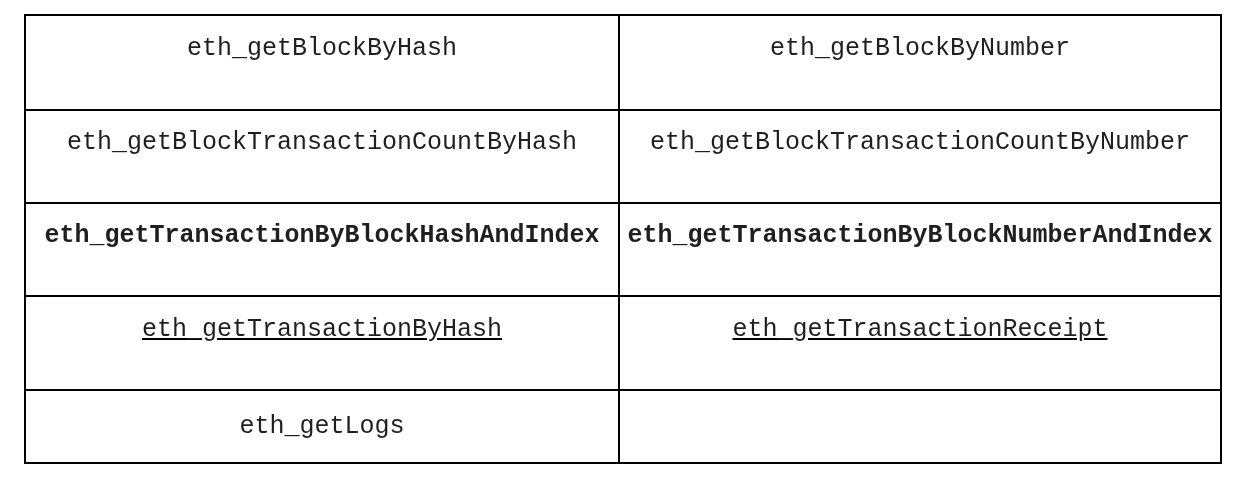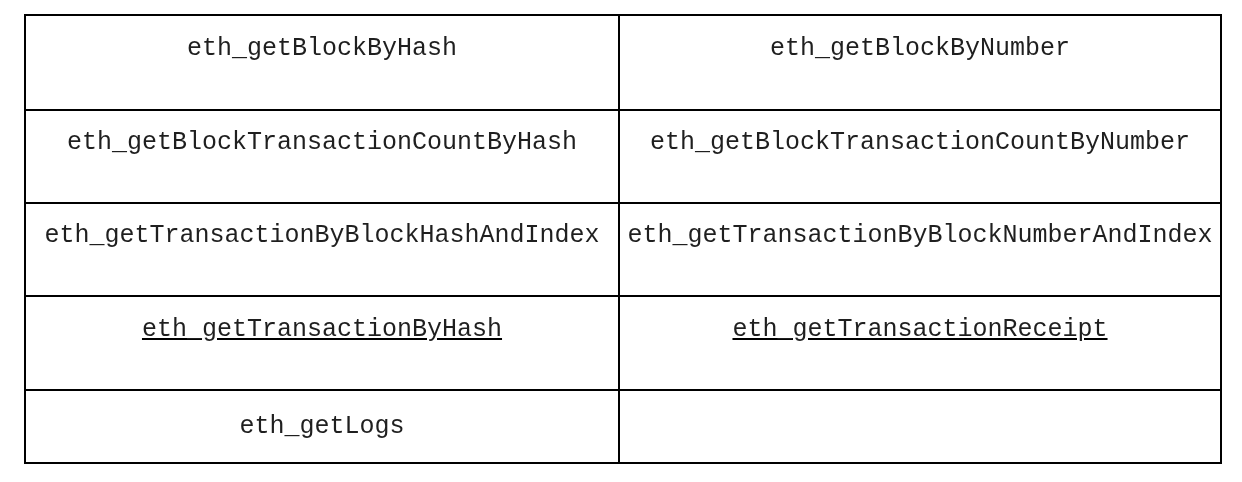--- a/index.html
+++ b/index.html
@@ -35,21 +35,21 @@
     white-space: nowrap;
     overflow: hidden;
     padding: 0;
   }
   
   table.rpc-table tr.has-trailing-blank td {
     padding-bottom: 28px;
   }
   tr.r1 { height: 94px; }
   tr.r2 { height: 92px; }
-  tr.r3 { height: 92px; }
+  tr.r3 { height: 92px; font-weight: bold; }
   tr.r4 { height: 93px; text-decoration: underline; }
   tr.r5 { height: 72px; }
 </style>
 </head>
 <body>
 
 <table class="rpc-table">
   <colgroup>
     <col style="width:594px">
     <col style="width:602px">

